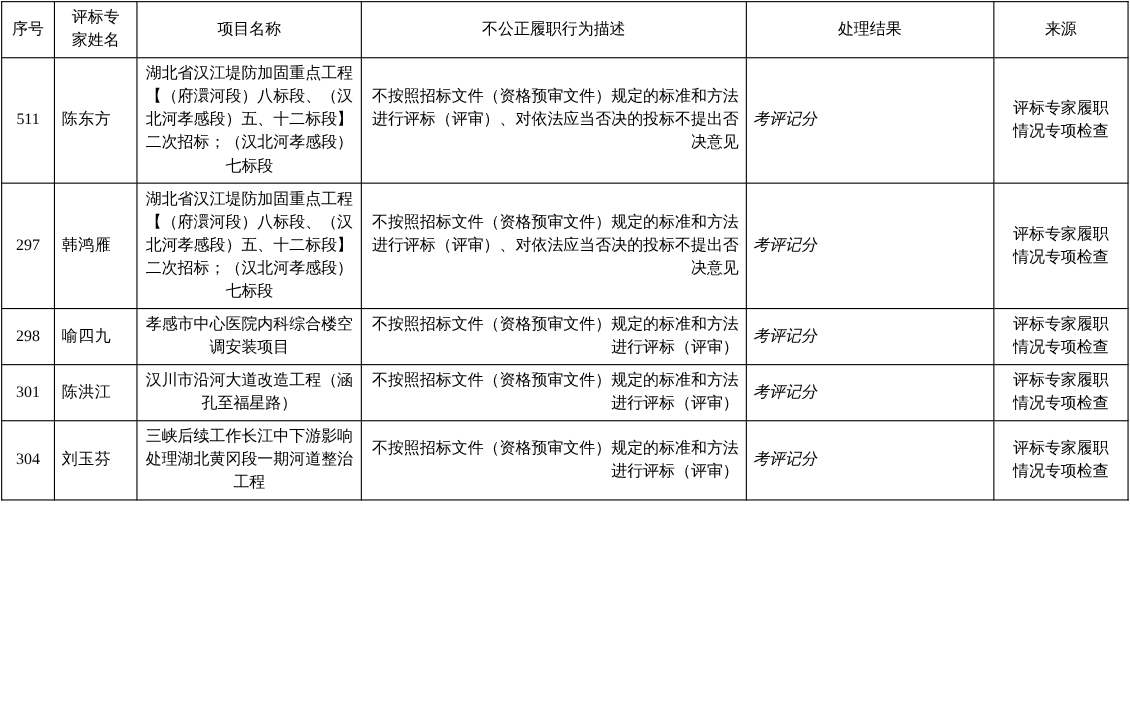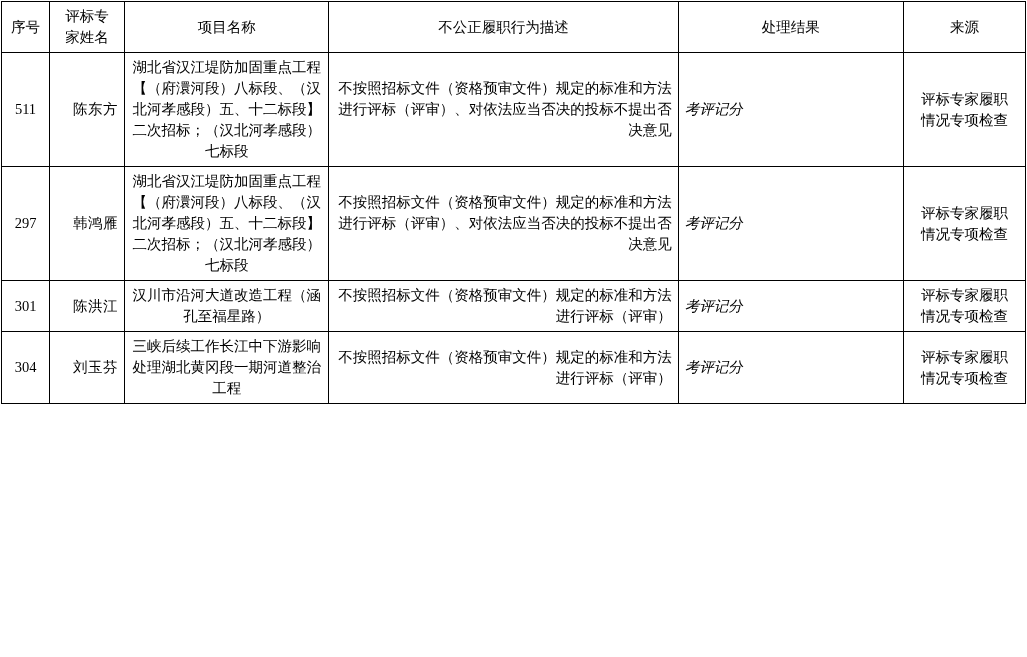--- a/index.html
+++ b/index.html
@@ -45,21 +45,21 @@
   col.c-res   { width: 225px; }
   col.c-src   { width: 122px; }
   .hdr-name {
     line-height: 1.35;
   }
   .seq {
     text-align: center;
     font-size: 15px;
   }
   .expert {
-    text-align: right;
+    text-align: left;
     font-size: 15px;
     letter-spacing: 0.5px;
     margin-top: 20px;
   }
   .proj {
     text-align: center;
     font-size: 14px;
     line-height: 1.5;
     margin-top: 12px;
   }
@@ -127,20 +127,31 @@
           <td class="expert">韩鸿雁</td>
           <td class="proj">湖北省汉江堤防加固重点工程【（府澴河段）八标段、（汉北河孝感段）五、十二标段】二次招标；（汉北河孝感段）七标段</td>
           <td class="desc">不按照招标文件（资格预审文件）规定的标准和方法进行评标（评审）、对依法应当否决的投标不提出否决意见</td>
           <td class="result">考评记分</td>
           <td class="source">
             <span class="src-line">评标专家履职</span>
             <span class="src-line">情况专项检查</span>
           </td>
         </tr>
         <tr>
+          <td class="seq">298</td>
+          <td class="expert">喻四九</td>
+          <td class="proj">孝感市中心医院内科综合楼空调安装项目</td>
+          <td class="desc">不按照招标文件（资格预审文件）规定的标准和方法进行评标（评审）</td>
+          <td class="result">考评记分</td>
+          <td class="source">
+            <span class="src-line">评标专家履职</span>
+            <span class="src-line">情况专项检查</span>
+          </td>
+        </tr>
+        <tr>
           <td class="seq">301</td>
           <td class="expert">陈洪江</td>
           <td class="proj">汉川市沿河大道改造工程（涵孔至福星路）</td>
           <td class="desc">不按照招标文件（资格预审文件）规定的标准和方法进行评标（评审）</td>
           <td class="result">考评记分</td>
           <td class="source">
             <span class="src-line">评标专家履职</span>
             <span class="src-line">情况专项检查</span>
           </td>
         </tr>

